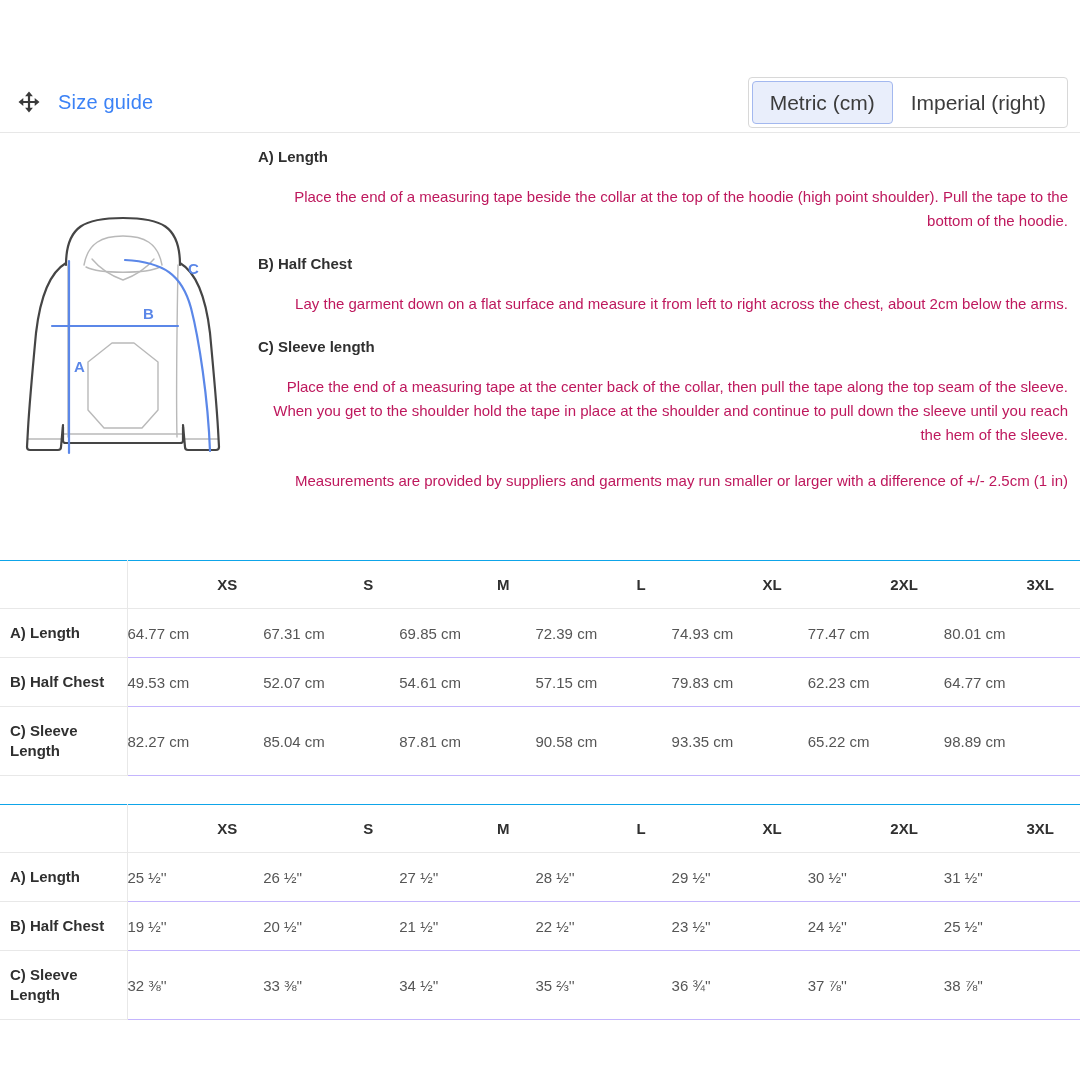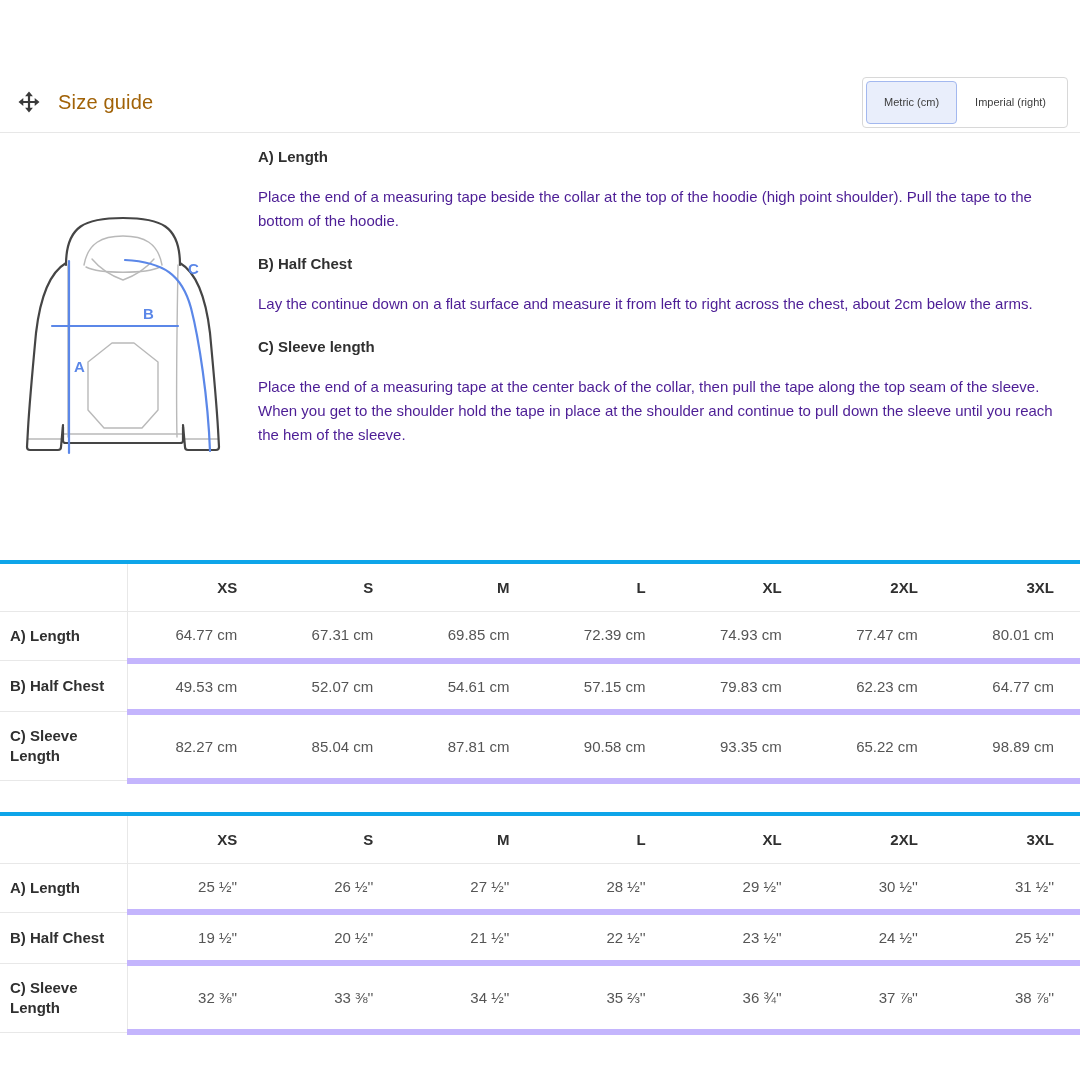--- a/index.html
+++ b/index.html
@@ -18,32 +18,32 @@
     height: 53px;
     border-bottom: 1px solid #e7e7e7;
     display: flex;
     align-items: center;
     justify-content: space-between;
     padding: 0 12px 8px 17px;
   }
   .title-group { display: flex; align-items: center; gap: 17px; }
   .move-icon { width: 24px; height: 24px; display: inline-flex; cursor: move; }
   .move-icon svg { width: 24px; height: 24px; fill: #3a3a3a; }
-  .page-title { font-size: 20px; font-weight: 400; color: #a16207; letter-spacing: 0.2px; }
+  .page-title { font-size: 20px; font-weight: 400; color: #3b82f6; letter-spacing: 0.2px; }
 
   .unit-toggle {
     display: flex;
     border: 1px solid #d8d8d8;
     border-radius: 4px;
     padding: 3px;
     background: #fff;
   }
   .toggle-btn {
     font-family: inherit;
-    font-size: 11px;
+    font-size: 21px;
     color: #3c3c3c;
     background: transparent;
     border: 1px solid transparent;
     border-radius: 4px;
     padding: 11px 17px;
     cursor: pointer;
     line-height: 19px;
   }
   .toggle-btn.selected {
     background: #e9eefb;
@@ -62,60 +62,61 @@
   .section h3 {
     font-size: 15px;
     font-weight: 700;
     color: #303030;
     margin: 0 0 20px 0;
     line-height: 17px;
   }
   .instructions p {
     font-size: 15px;
     line-height: 24px;
-    color: #4c1d95;
+    color: #be185d;
     margin: 0 0 22px 0;
     max-width: 815px;
+    text-align: right;
   }
 
   
   table.size-table {
     width: 1080px;
     border-collapse: collapse;
     table-layout: fixed;
     font-size: 15px;
   }
   table.size-table.imperial { margin-top: 28px; }
   table.size-table col.label-col { width: 127px; }
   table.size-table thead th {
     font-weight: 700;
     color: #303030;
     text-align: right;
     padding: 15px 26px 15px 0;
-    border-top: 4px solid #0ea5e9;
+    border-top: 1px solid #0ea5e9;
     border-bottom: 1px solid #e8e8e8;
   }
   table.size-table thead th.corner {
     border-right: 1px solid #e8e8e8;
   }
   table.size-table tbody th {
     font-weight: 700;
     color: #303030;
     text-align: left;
     padding: 14px 14px 14px 10px;
     border-bottom: 1px solid #e8e8e8;
     border-right: 1px solid #e8e8e8;
     line-height: 20px;
     vertical-align: middle;
   }
   table.size-table tbody td {
-    text-align: right;
+    text-align: left;
     color: #555;
     padding: 14px 26px 14px 0;
-    border-bottom: 6px solid #c4b5fd;
+    border-bottom: 1px solid #c4b5fd;
     vertical-align: middle;
   }
 </style>
 </head>
 <body>
 
 <div class="page">
 
   <header class="topbar">
     <div class="title-group">
@@ -168,26 +169,27 @@
       </svg>
     </div>
 
     <div class="instructions">
       <div class="section">
         <h3>A) Length</h3>
         <p>Place the end of a measuring tape beside the collar at the top of the hoodie (high point shoulder). Pull the tape to the bottom of the hoodie.</p>
       </div>
       <div class="section">
         <h3>B) Half Chest</h3>
-        <p>Lay the continue down on a flat surface and measure it from left to right across the chest, about 2cm below the arms.</p>
+        <p>Lay the garment down on a flat surface and measure it from left to right across the chest, about 2cm below the arms.</p>
       </div>
       <div class="section">
         <h3>C) Sleeve length</h3>
         <p>Place the end of a measuring tape at the center back of the collar, then pull the tape along the top seam of the sleeve. When you get to the shoulder hold the tape in place at the shoulder and continue to pull down the sleeve until you reach the hem of the sleeve.</p>
       </div>
+      <p>Measurements are provided by suppliers and garments may run smaller or larger with a difference of +/- 2.5cm (1 in)</p>
     </div>
   </div>
 
   <table class="size-table metric">
     <colgroup>
       <col class="label-col">
         <col>
         <col>
         <col>
         <col>

